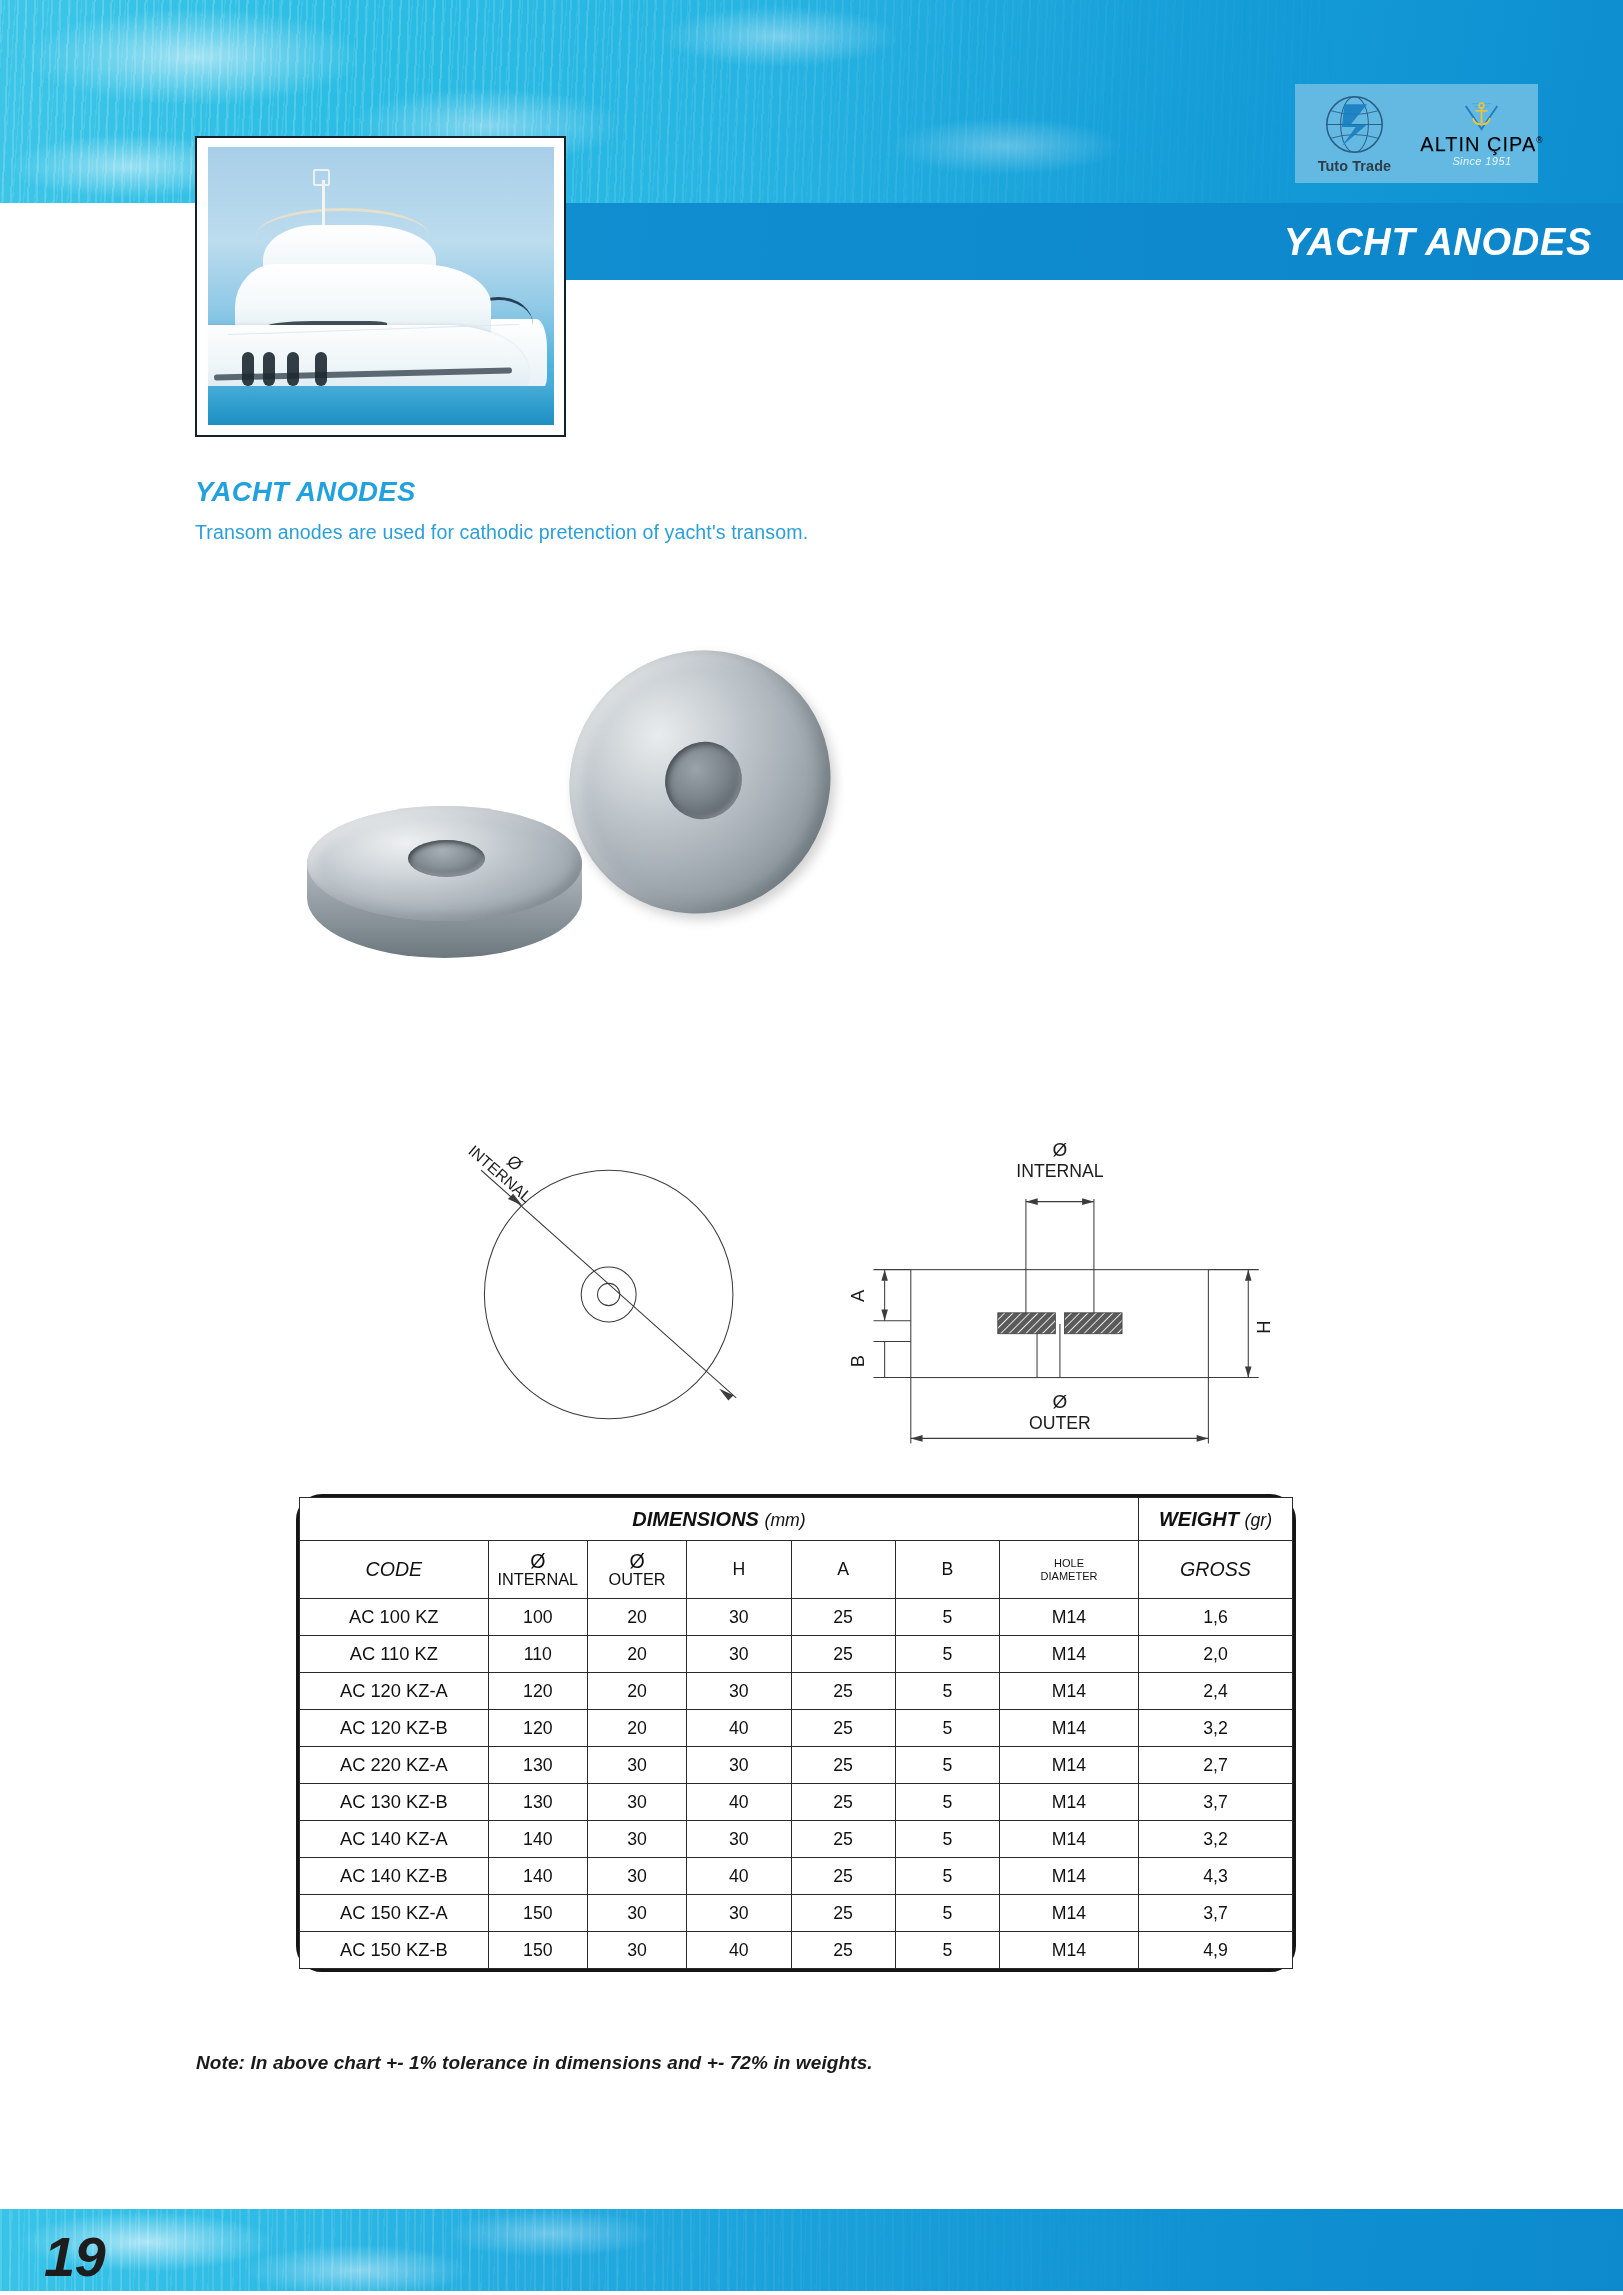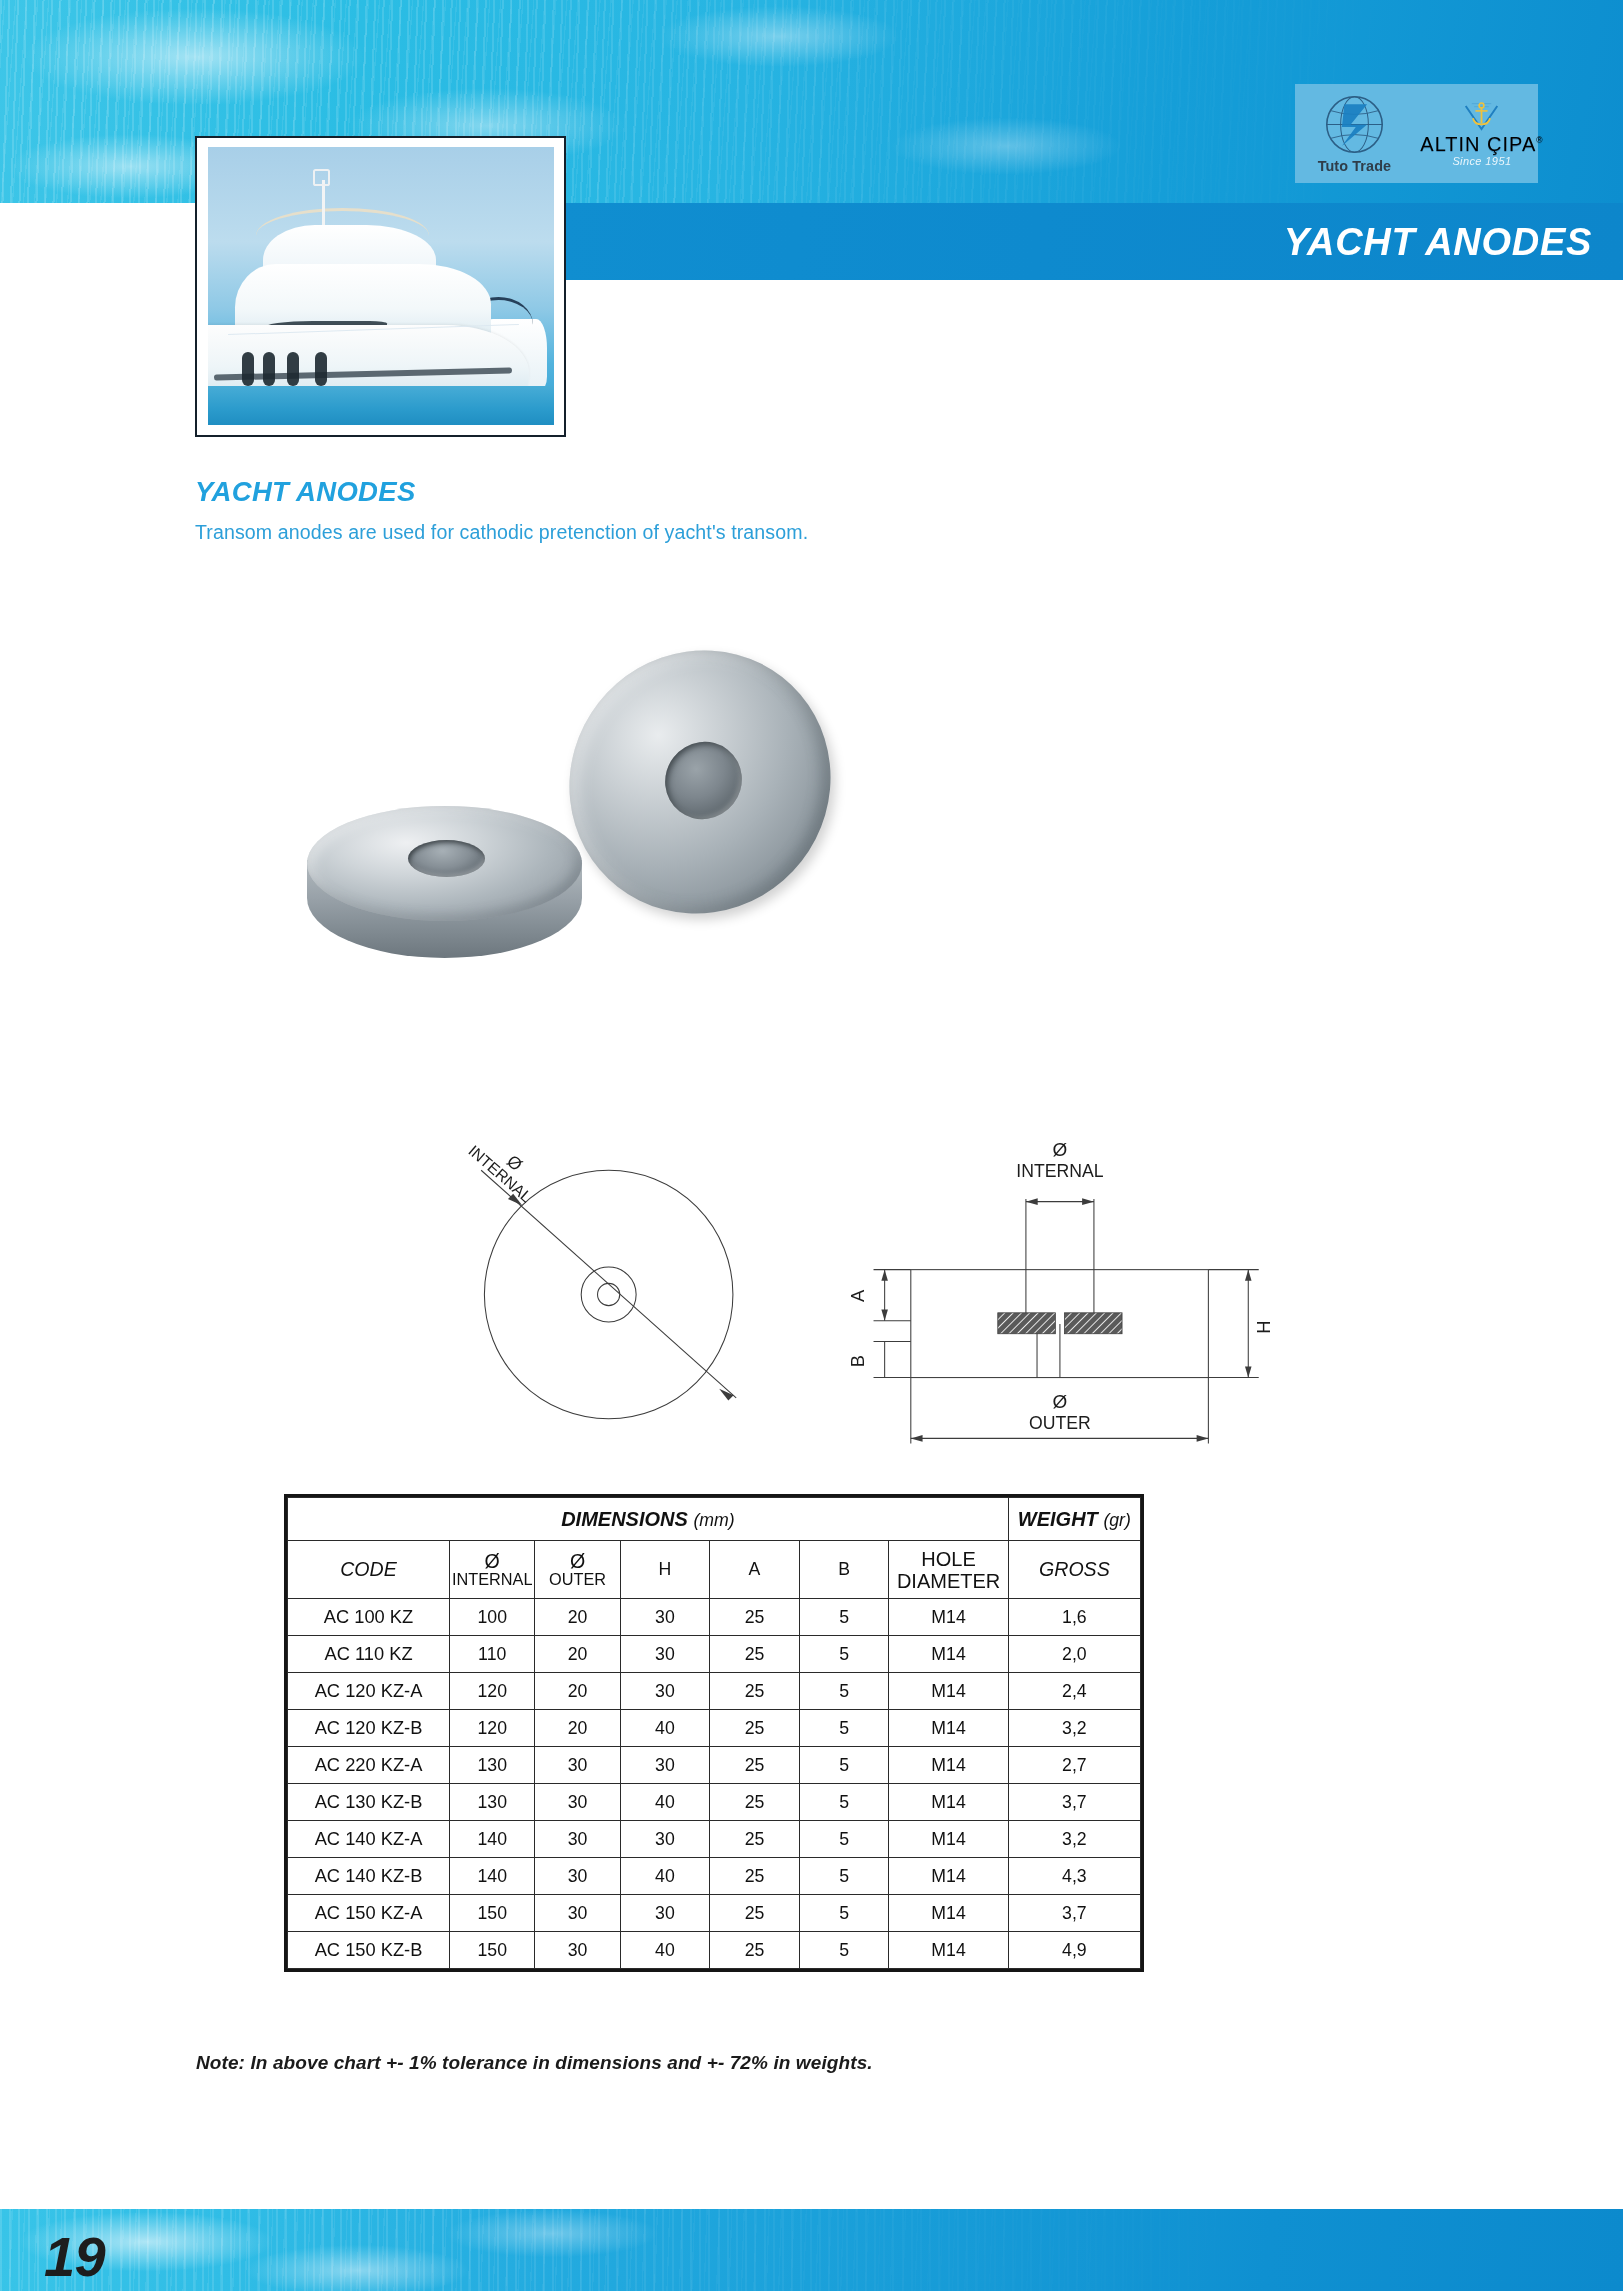--- a/index.html
+++ b/index.html
@@ -342,22 +342,23 @@
   
   .tech-drawings {
     position: absolute;
     left: 445px; top: 1131px;
     width: 929px; height: 327px;
   }
 
   
   .spec-table-wrap {
     position: absolute;
-    left: 284px; top: 1494px;
-    width: 860px;
+    left: 296px; top: 1494px;
+    width: 1000px;
+    border-radius: 26px;
   }
   table.spec {
     border-collapse: collapse;
     width: 100%;
     table-layout: fixed;
     background: #ffffff;
   }
   table.spec th, table.spec td {
     border: 1.3px solid #2a2a2a;
     text-align: center;
@@ -385,21 +386,21 @@
   table.spec thead tr.cols th.ital {
     font-style: italic;
     font-size: 19.6px;
   }
   table.spec tbody td {
     height: 37px;
   }
   table.spec tbody td.code { font-size: 18.3px; }
   .sym { font-size: 19.6px; display: block; line-height: 1.02; }
   .sub { font-size: 16.3px; display: block; line-height: 1.04; }
-  .two-line { font-size: 20px; line-height: 1.1; display: block; }
+  .two-line { font-size: 11px; line-height: 1.1; display: block; }
   
   .spec-frame {
     border: 3.3px solid #151515;
     padding: 0;
   }
 
   
   .note {
     position: absolute;
     left: 196px; top: 2052px;

